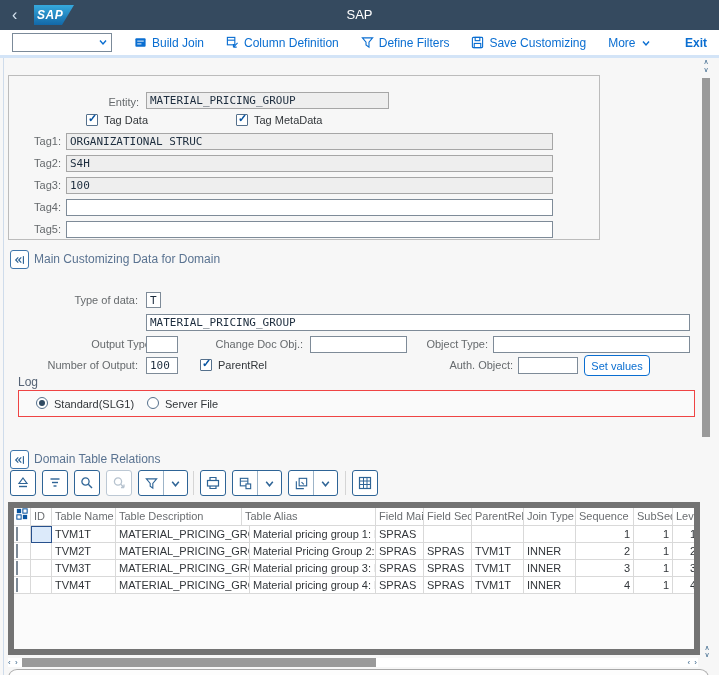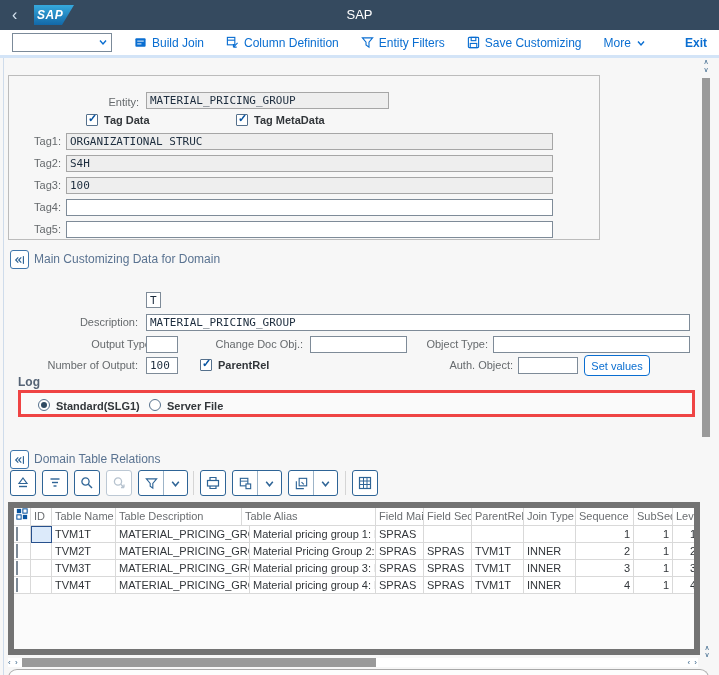--- a/index.html
+++ b/index.html
@@ -30,35 +30,35 @@
   .content { position:absolute; left:0; top:58px; width:719px; height:617px; background:#f7f7f7; }
   .content::before { content:""; position:absolute; left:3px; top:0; bottom:0; width:1px; background:#cfdceb; }
 
   .lbl { position:absolute; color:#666a6d; font-size:11px; line-height:17px; text-align:right; white-space:nowrap; }
   .inp { position:absolute; height:17px; background:#fff; border:1px solid #7e8b98;
          font-family:"DejaVu Sans Mono", monospace; font-size:11px; line-height:15px; color:#1d2d3e; padding:0 3px; }
   .inp.ro { background:#eeeeee; border-color:#a6a6a6; }
 
   .cb { position:absolute; width:12px; height:12px; border:1px solid #55708c; background:#fff; border-radius:1px; cursor:pointer; }
   .cb.checked::after { content:"✓"; position:absolute; left:1px; top:-3px; color:#0854a0; font-size:11px; font-weight:bold; }
-  .cb-lbl { position:absolute; font-size:11px; color:#32363a; line-height:13px; white-space:nowrap;font-weight:bold; }
+  .cb-lbl { position:absolute; font-size:11px; color:#32363a; line-height:13px; white-space:nowrap; }
 
   .radio { position:absolute; width:12px; height:12px; border:1px solid #55708c; border-radius:50%; background:#fff; cursor:pointer; }
   .radio.sel::after { content:""; position:absolute; left:2px; top:2px; width:6px; height:6px; border-radius:50%; background:#2f4a62; }
 
   .entity-box { position:absolute; left:8px; top:17px; width:592px; height:165px; border:1px solid #bcbcbc; }
 
   .sec-head-icon { position:absolute; width:19px; height:19px; border:1px solid #3f76ab; border-radius:3px; background:#fff; cursor:pointer;
                    display:flex; align-items:center; justify-content:center; }
   .sec-title { position:absolute; font-size:12px; color:#5a7391; line-height:19px; white-space:nowrap; }
 
   .btn-blue { position:absolute; border:1px solid #0a6ed1; color:#0a6ed1; background:#fff; border-radius:4px;
               font-size:11px; font-family:inherit; cursor:pointer; text-align:center; }
 
-  .log-box { position:absolute; left:18px; top:332px; width:677px; height:27px; border:3px solid #ef4444; background:#fafafa; }
+  .log-box { position:absolute; left:18px; top:332px; width:677px; height:27px; border:1px solid #ef4444; background:#fafafa; }
 
   
   .alv { position:absolute; left:10px; top:412px; height:26px; }
   .alv-btn { position:absolute; top:0; width:26px; height:26px; border:1px solid #2e6496; border-radius:3px; background:#fff;
              display:flex; align-items:center; justify-content:center; cursor:pointer; }
   .alv-btn.disabled { border-color:#bcc8d4; cursor:default; }
   .alv-combo { position:absolute; top:0; height:26px; border:1px solid #2e6496; border-radius:3px; background:#fff; display:flex; cursor:pointer; }
   .alv-combo .half { width:24px; height:24px; display:flex; align-items:center; justify-content:center; }
   .alv-combo .half + .half { border-left:1px solid #9db4c8; }
   .alv-sep { position:absolute; top:1px; width:1px; height:24px; background:#d5d5d5; }
@@ -127,21 +127,21 @@
           </svg>
       </span>
       <span>Column Definition</span>
     </button>
     <button class="tb-btn">
       <span class="ico">
         <svg width="13" height="13" viewBox="0 0 14 14">
             <path d="M1.5 2 h11 L8.6 6.6 V12 L5.4 9.6 V6.6 Z" fill="none" stroke="#0a6ed1" stroke-width="1.2"></path>
           </svg>
       </span>
-      <span>Entity Filters</span>
+      <span>Define Filters</span>
     </button>
     <button class="tb-btn">
       <span class="ico">
         <svg width="13" height="13" viewBox="0 0 14 14">
             <rect x="1.5" y="1.5" width="11" height="11" rx="1" fill="none" stroke="#0a6ed1" stroke-width="1.2"></rect>
             <rect x="4.5" y="1.5" width="5" height="3.5" fill="none" stroke="#0a6ed1" stroke-width="1.2"></rect>
             <rect x="3.5" y="8" width="7" height="4.5" fill="none" stroke="#0a6ed1" stroke-width="1.2"></rect>
           </svg>
       </span>
       <span>Save Customizing</span>
@@ -184,23 +184,23 @@
 
     <span class="sec-head-icon" style="left:10px;top:192px">
       <svg width="12" height="12" viewBox="0 0 14 14">
           <path d="M11 2.5 v9" stroke="#2e6496" stroke-width="1.4" fill="none"></path>
           <path d="M8.5 4 L5.5 7 L8.5 10" stroke="#2e6496" stroke-width="1.4" fill="none"></path>
           <path d="M5 4 L2 7 L5 10" stroke="#2e6496" stroke-width="1.4" fill="none"></path>
         </svg>
     </span>
     <span class="sec-title" style="left:34px;top:192px">Main Customizing Data for Domain</span>
 
+    <span class="lbl" style="left:0;top:234px;width:138px">Type of data:</span>
     <span class="inp" style="left:146px;top:234px;width:15px;height:16px">T</span>
 
-    <span class="lbl" style="left:0;top:256px;width:138px">Description:</span>
     <span class="inp" style="left:146px;top:256px;width:544px">MATERIAL_PRICING_GROUP</span>
 
     <span class="lbl" style="left:16px;top:278px;width:138px">Output Type:</span>
     <span class="inp" style="left:146px;top:278px;width:32px"></span>
     <span class="lbl" style="left:185px;top:278px;width:118px">Change Doc Obj.:</span>
     <span class="inp" style="left:310px;top:278px;width:97px"></span>
     <span class="lbl" style="left:400px;top:278px;width:88px">Object Type:</span>
     <span class="inp" style="left:493px;top:278px;width:197px"></span>
 
     <span class="lbl" style="left:0;top:299px;width:138px">Number of Output:</span>

